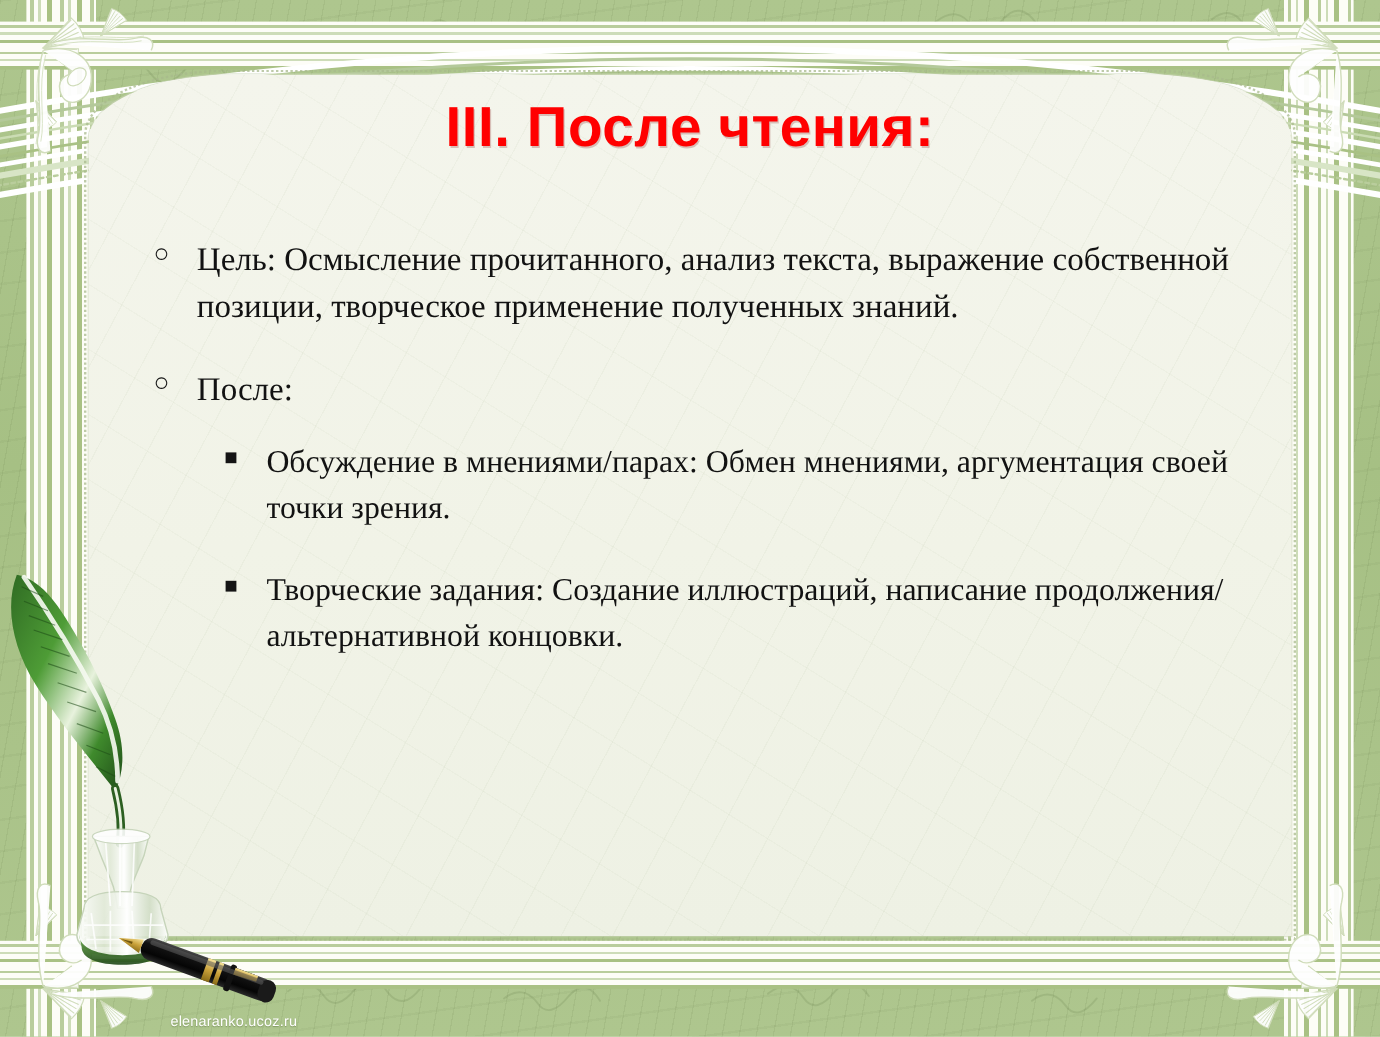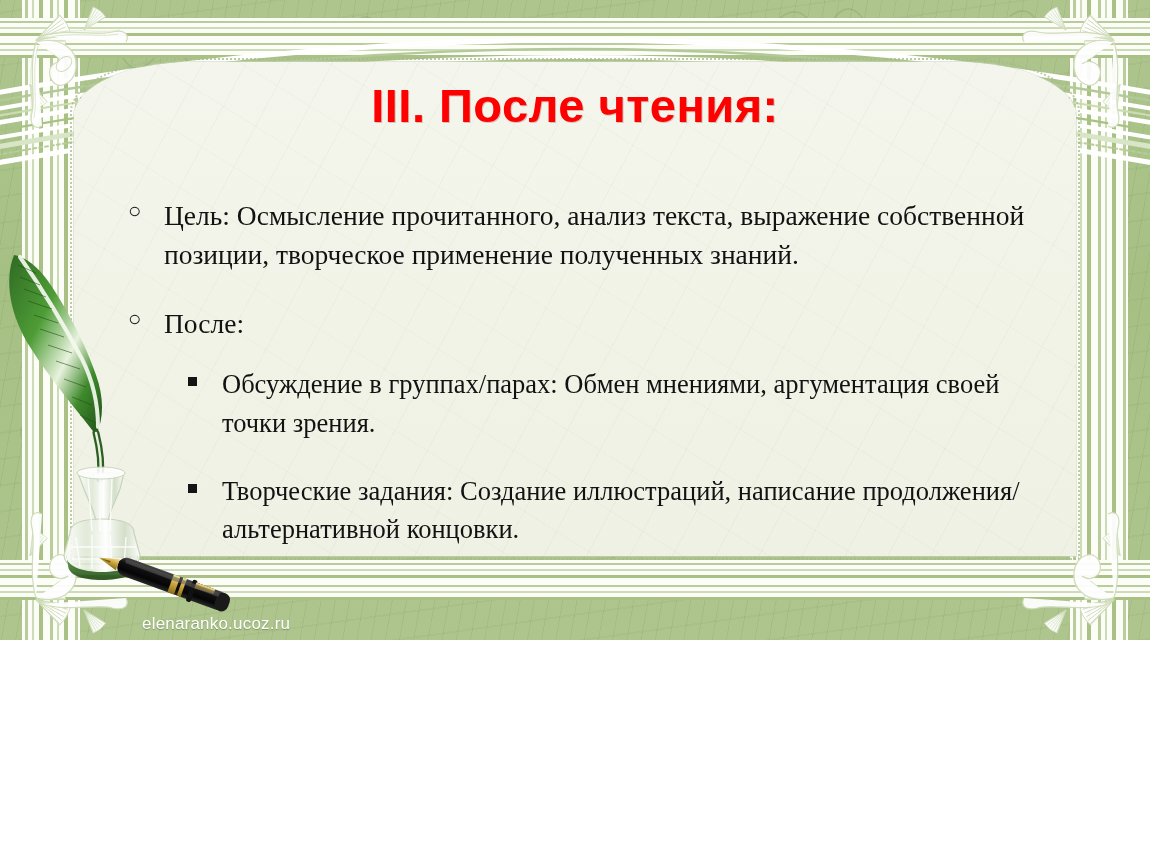--- a/index.html
+++ b/index.html
@@ -1,21 +1,21 @@
 <!DOCTYPE html>
 <html lang="ru"><head>
 <meta charset="utf-8">
 <title>Слайд</title>
 <style>
   html,body{margin:0;padding:0;background:#fff;}
   body{font-family:"Liberation Serif", serif;}
 
   .slide{
     position:relative;
-    width:1150px;height:640px;
+    width:1150px;height:864px;
     overflow:hidden;
     background:#aac389;
   }
 
   
   .frame-green{
     position:absolute;inset:0;
     background:
       
       repeating-linear-gradient(100deg, rgba(90,110,60,.10) 0 1px, rgba(90,110,60,0) 1px 14px),
@@ -136,21 +136,21 @@
   }
   .pen{
     position:absolute;left:86px;bottom:20px;
     width:170px;height:70px;
   }
 
   
   .watermark{
     position:absolute;left:142px;bottom:6px;
     font-family:"Liberation Sans", sans-serif;
-    font-size:17px;
+    font-size:12px;
     color:#ffffff;
     text-shadow:0 1px 1px rgba(90,110,60,.55);
     letter-spacing:.2px;
   }
 </style>
 </head>
 <body>
 
 <div class="slide">
 
@@ -271,21 +271,21 @@
       </li>
 
       <li>
         <span class="bullet1">○</span>
         <span class="lead">После:</span><span></span>
 
         <div class="sub-wrap">
           <ul class="lvl2">
             <li>
               <span class="bullet2"></span>
-              <span class="lead">Обсуждение в группах/парах:</span><span> Обмен мнениями, аргументация своей точки зрения.</span>
+              <span class="lead">Обсуждение в мнениями/парах:</span><span> Обмен мнениями, аргументация своей точки зрения.</span>
             </li>
             <li>
               <span class="bullet2"></span>
               <span class="lead">Творческие задания:</span><span> Создание иллюстраций, написание продолжения/альтернативной концовки.</span>
             </li>
           </ul>
         </div>
       </li>
 
     </ul>

